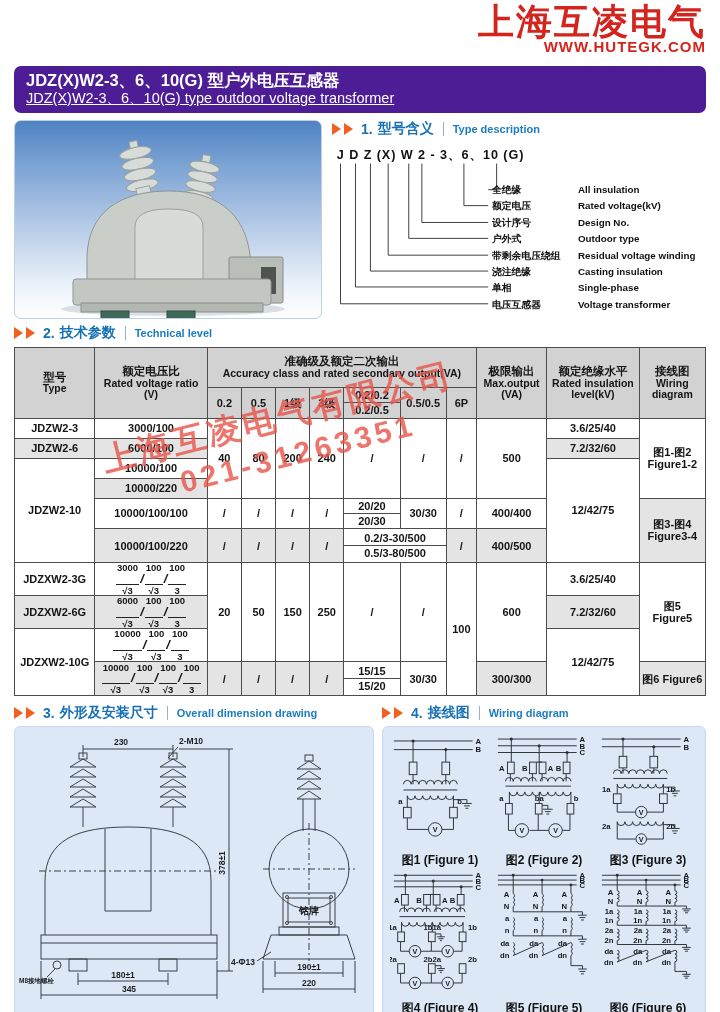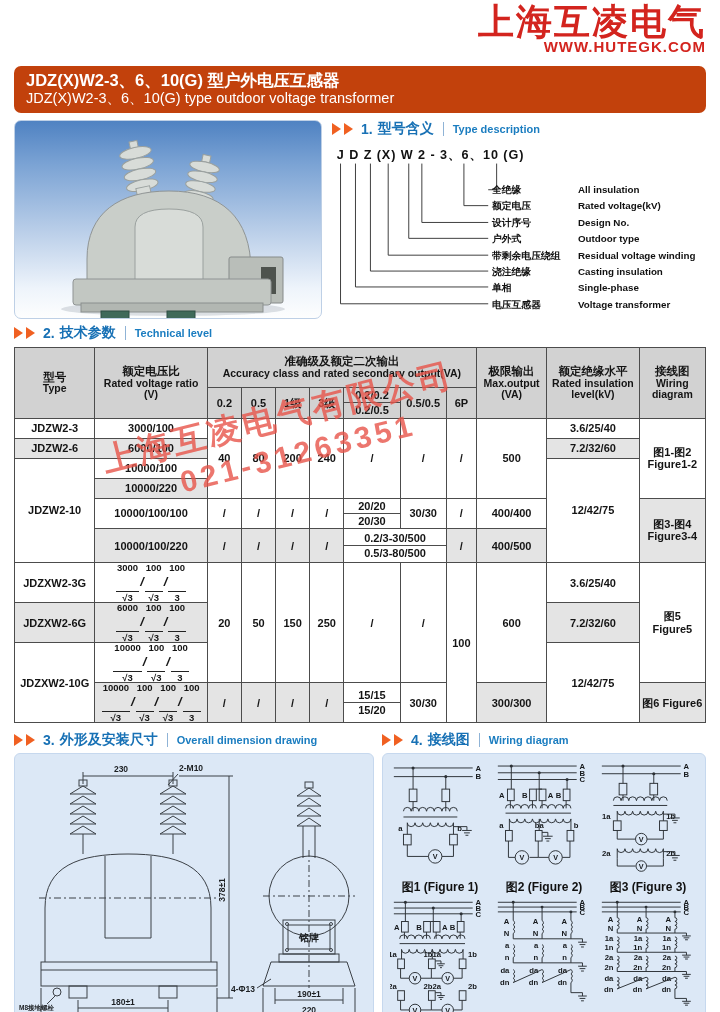--- a/index.html
+++ b/index.html
@@ -3,23 +3,23 @@
 <meta charset="utf-8">
 <style>
   html,body{margin:0;padding:0;background:#fff;}
   .page{position:relative;width:720px;height:1012px;overflow:hidden;background:#fff;
         font-family:"Liberation Sans","DejaVu Sans",sans-serif;box-sizing:border-box;padding:6px 14px 0 14px;}
   
   .logo-wrap{text-align:right;height:52px;margin-bottom:8px;}
   .logo-zh{color:#d3241e;font-size:36px;font-weight:bold;letter-spacing:2px;line-height:32px;}
   .logo-web{color:#d3241e;font-size:15px;font-weight:bold;letter-spacing:1px;line-height:18px;}
   
-  .titlebar{background:#c2410c;border-radius:7px;color:#fff;padding:4px 12px 6px;margin-bottom:7px;}
+  .titlebar{background:#4c1d95;border-radius:7px;color:#fff;padding:4px 12px 6px;margin-bottom:7px;}
   .titlebar .t1{font-size:16.5px;font-weight:bold;line-height:20px;}
-  .titlebar .t2{font-size:14.5px;line-height:17px;}
+  .titlebar .t2{font-size:14.5px;line-height:17px;text-decoration:underline;}
   
   .sec{display:flex;align-items:center;gap:5px;margin:6px 0 5px;}
   .tri{width:0;height:0;border-left:9px solid #f06021;border-top:6px solid transparent;border-bottom:6px solid transparent;}
   .tri+.tri{margin-left:-2px;}
   .sec .no{color:#1871b5;font-weight:bold;font-size:14px;margin-left:3px;}
   .sec .zh{color:#1871b5;font-weight:bold;font-size:14px;}
   .sec .bar{width:1px;height:14px;background:#8fb3d6;margin:0 4px;}
   .sec .en{color:#1b7dc0;font-weight:bold;font-size:11px;}
   
   .toprow{display:flex;gap:10px;height:198px;margin-bottom:2px;}
@@ -34,21 +34,21 @@
                   font-size:11px;font-weight:bold;line-height:1.12;overflow:hidden;}
   .tbl th{background:#d2d2d2;}
   .tbl .zh{font-size:11.5px;display:block;}
   .tbl .en{font-size:10.5px;display:block;font-weight:bold;}
   td.g{background:#e4e4e4;}
   tr.hh1{height:40px;}tr.hh2{height:26px;}
   tr.r20{height:20px;}tr.r26{height:26px;}tr.r34{height:34px;}tr.r32{height:32px;}
   .stk div{padding:1px 0;}
   .stk div+div{border-top:1px solid #4c4c4c;}
   .fr{display:inline-block;vertical-align:middle;line-height:1;font-size:9.5px;}
-  .fn{display:block;border-bottom:1px solid #222;padding:0 1px 18px;}
+  .fn{display:block;border-bottom:1px solid #222;padding:0 1px 11px;}
   .fd{display:block;padding-top:1px;}
   .fs{display:inline-block;vertical-align:middle;font-size:13px;font-style:italic;margin:0 1px;}
   .wm{position:absolute;left:88px;top:48px;transform:rotate(-14deg);color:#e8554a;opacity:.8;
       font-weight:bold;pointer-events:none;white-space:nowrap;}
   .wm .l1{font-size:33px;letter-spacing:3px;}
   .wm .l2{font-size:30px;letter-spacing:4px;margin-left:70px;}
   
   .bothead{display:flex;margin-top:8px;}
   .bothead .sec{margin:0;}
   .bh-left{width:368px;flex:none;}

